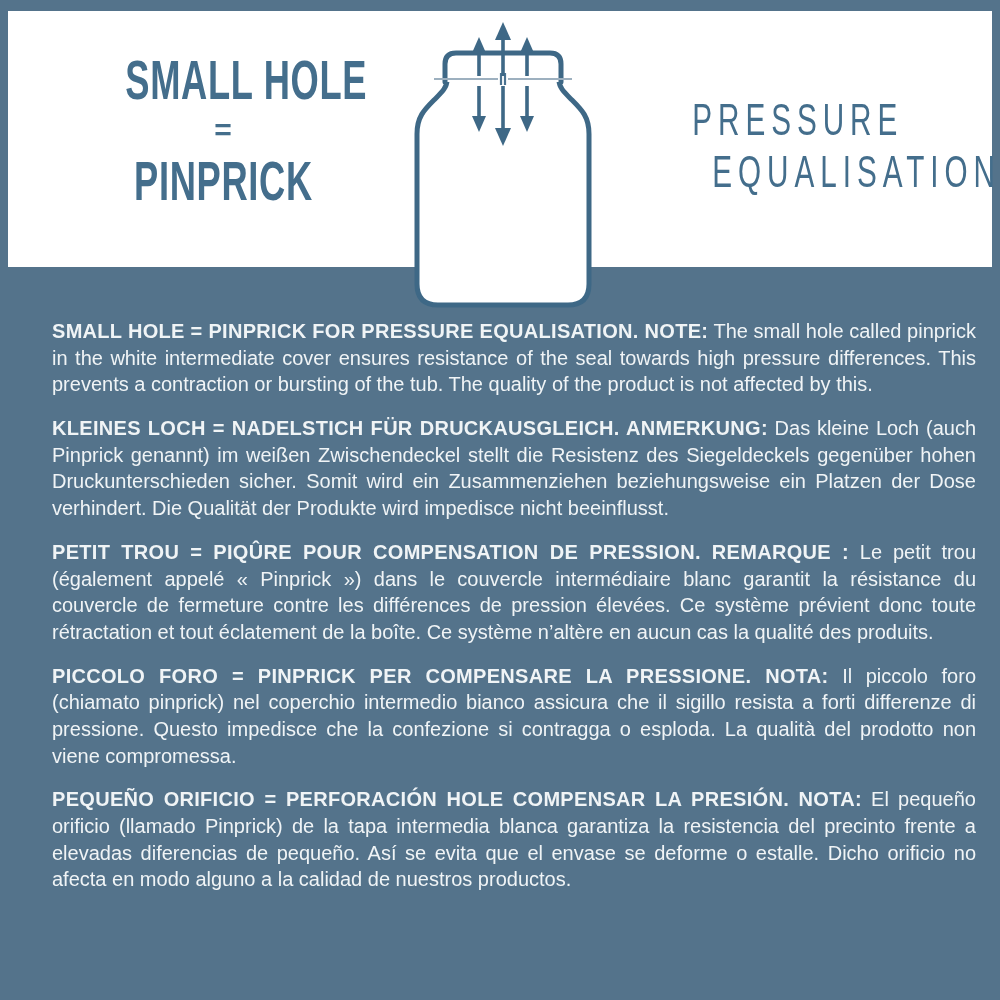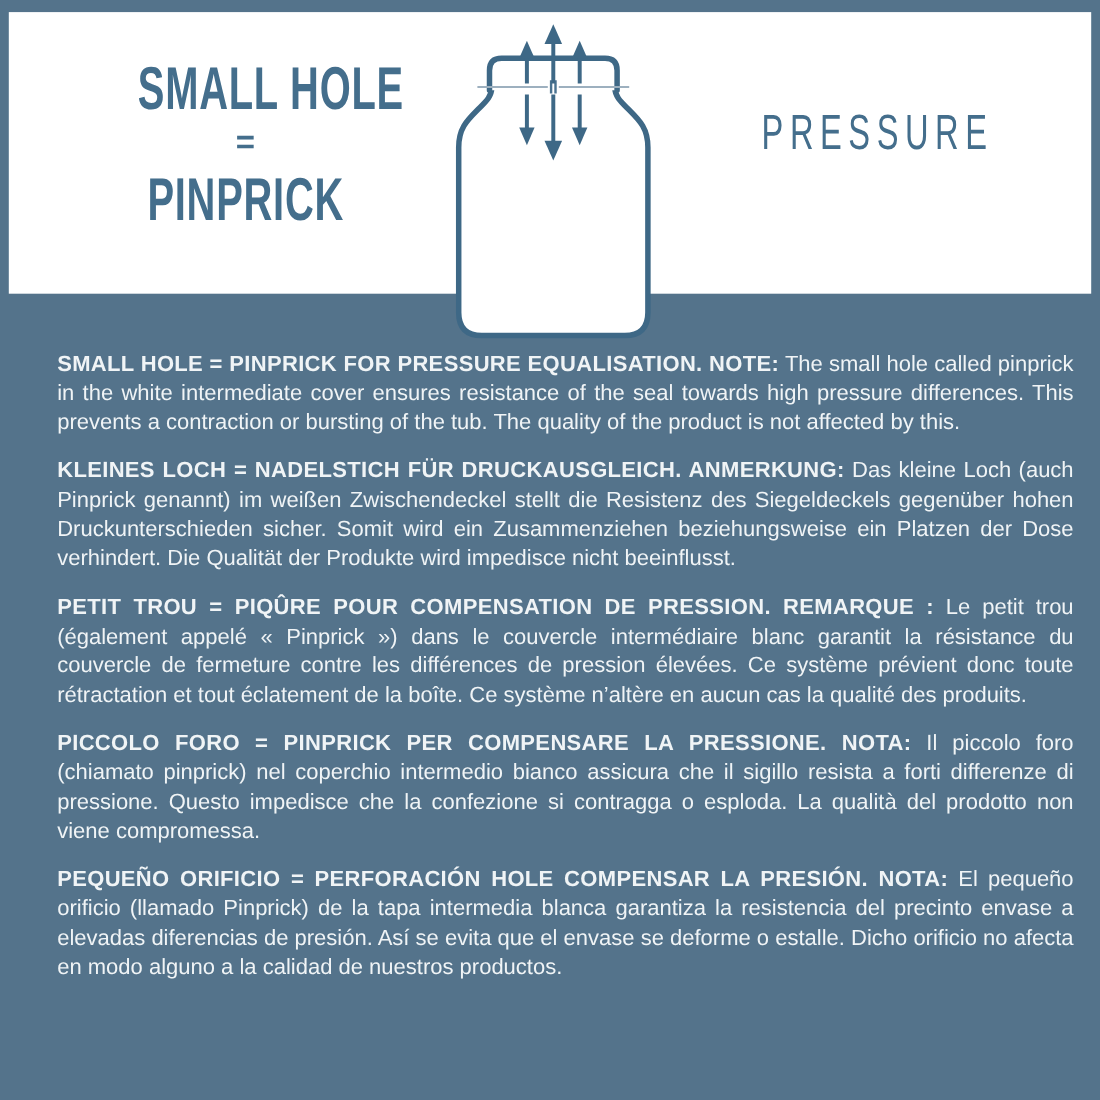--- a/index.html
+++ b/index.html
@@ -51,20 +51,21 @@
   <div class="card">
 
     <div class="left-title">
       <span class="big">SMALL HOLE</span>
       <span class="eq">=</span>
       <span class="big">PINPRICK</span>
     </div>
 
     <div class="right-title">
       <span class="row"><span class="thin">PRESSURE</span></span>
+      <span class="row"><span class="thin">EQUALISATION</span></span>
     </div>
 
   </div>
 
   <div class="jar-wrap">
     <svg viewBox="0 0 210 296" xmlns="http://www.w3.org/2000/svg">
 
       <path class="jar-stroke" d="M 49 66
                C 49 74, 43 79, 36 86
                C 26 96, 19 103, 19 120
@@ -103,16 +104,16 @@
       <line class="arrow-shaft" x1="129" y1="72" x2="129" y2="103"></line>
       <polygon class="arrow-head" points="129,118 122,102 136,102"></polygon>
     </svg>
   </div>
 
   <main class="copy">
     <p><b>SMALL HOLE = PINPRICK FOR PRESSURE EQUALISATION. NOTE:</b><span> The small hole called pinprick in the white intermediate cover ensures resistance of the seal towards high pressure differences. This prevents a contraction or bursting of the tub. The quality of the product is not affected by this.</span></p>
     <p><b>KLEINES LOCH = NADELSTICH FÜR DRUCKAUSGLEICH. ANMERKUNG:</b><span> Das kleine Loch (auch Pinprick genannt) im weißen Zwischendeckel stellt die Resistenz des Siegeldeckels gegenüber hohen Druckunterschieden sicher. Somit wird ein Zusammenziehen beziehungsweise ein Platzen der Dose verhindert. Die Qualität der Produkte wird impedisce nicht beeinflusst.</span></p>
     <p><b>PETIT TROU = PIQÛRE POUR COMPENSATION DE PRESSION. REMARQUE :</b><span> Le petit trou (également appelé « Pinprick ») dans le couvercle intermédiaire blanc garantit la résistance du couvercle de fermeture contre les différences de pression élevées. Ce système prévient donc toute rétractation et tout éclatement de la boîte. Ce système n’altère en aucun cas la qualité des produits.</span></p>
     <p><b>PICCOLO FORO = PINPRICK PER COMPENSARE LA PRESSIONE. NOTA:</b><span> Il piccolo foro (chiamato pinprick) nel coperchio intermedio bianco assicura che il sigillo resista a forti differenze di pressione. Questo impedisce che la confezione si contragga o esploda. La qualità del prodotto non viene compromessa.</span></p>
-    <p><b>PEQUEÑO ORIFICIO = PERFORACIÓN HOLE COMPENSAR LA PRESIÓN. NOTA:</b><span> El pequeño orificio (llamado Pinprick) de la tapa intermedia blanca garantiza la resistencia del precinto envase a elevadas diferencias de presión. Así se evita que el envase se deforme o estalle. Dicho orificio no afecta en modo alguno a la calidad de nuestros productos.</span></p>
+    <p><b>PEQUEÑO ORIFICIO = PERFORACIÓN HOLE COMPENSAR LA PRESIÓN. NOTA:</b><span> El pequeño orificio (llamado Pinprick) de la tapa intermedia blanca garantiza la resistencia del precinto frente a elevadas diferencias de pequeño. Así se evita que el envase se deforme o estalle. Dicho orificio no afecta en modo alguno a la calidad de nuestros productos.</span></p>
   </main>
 
 </div>
 
 </body></html>

